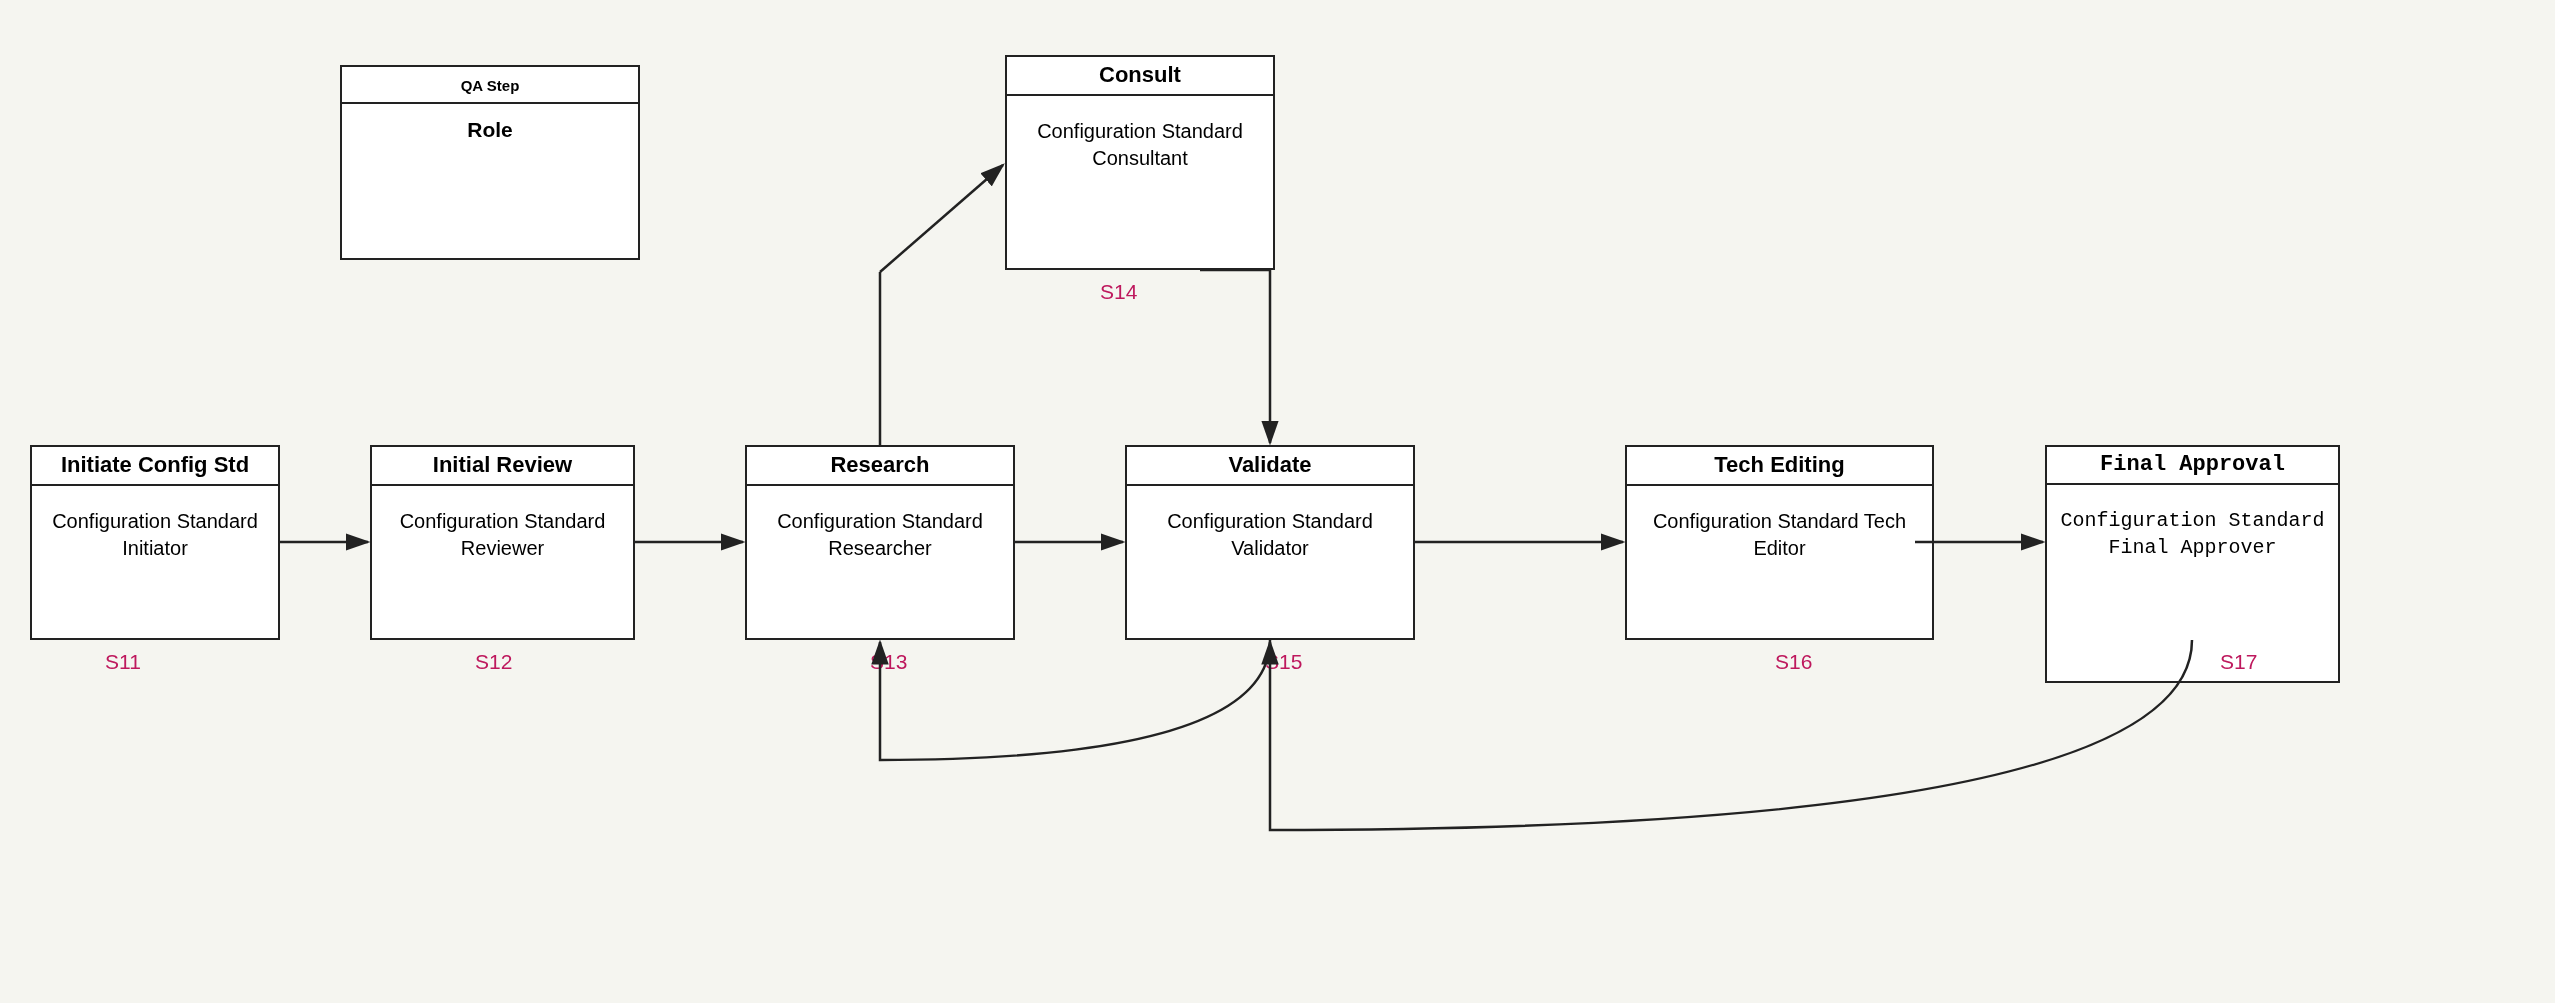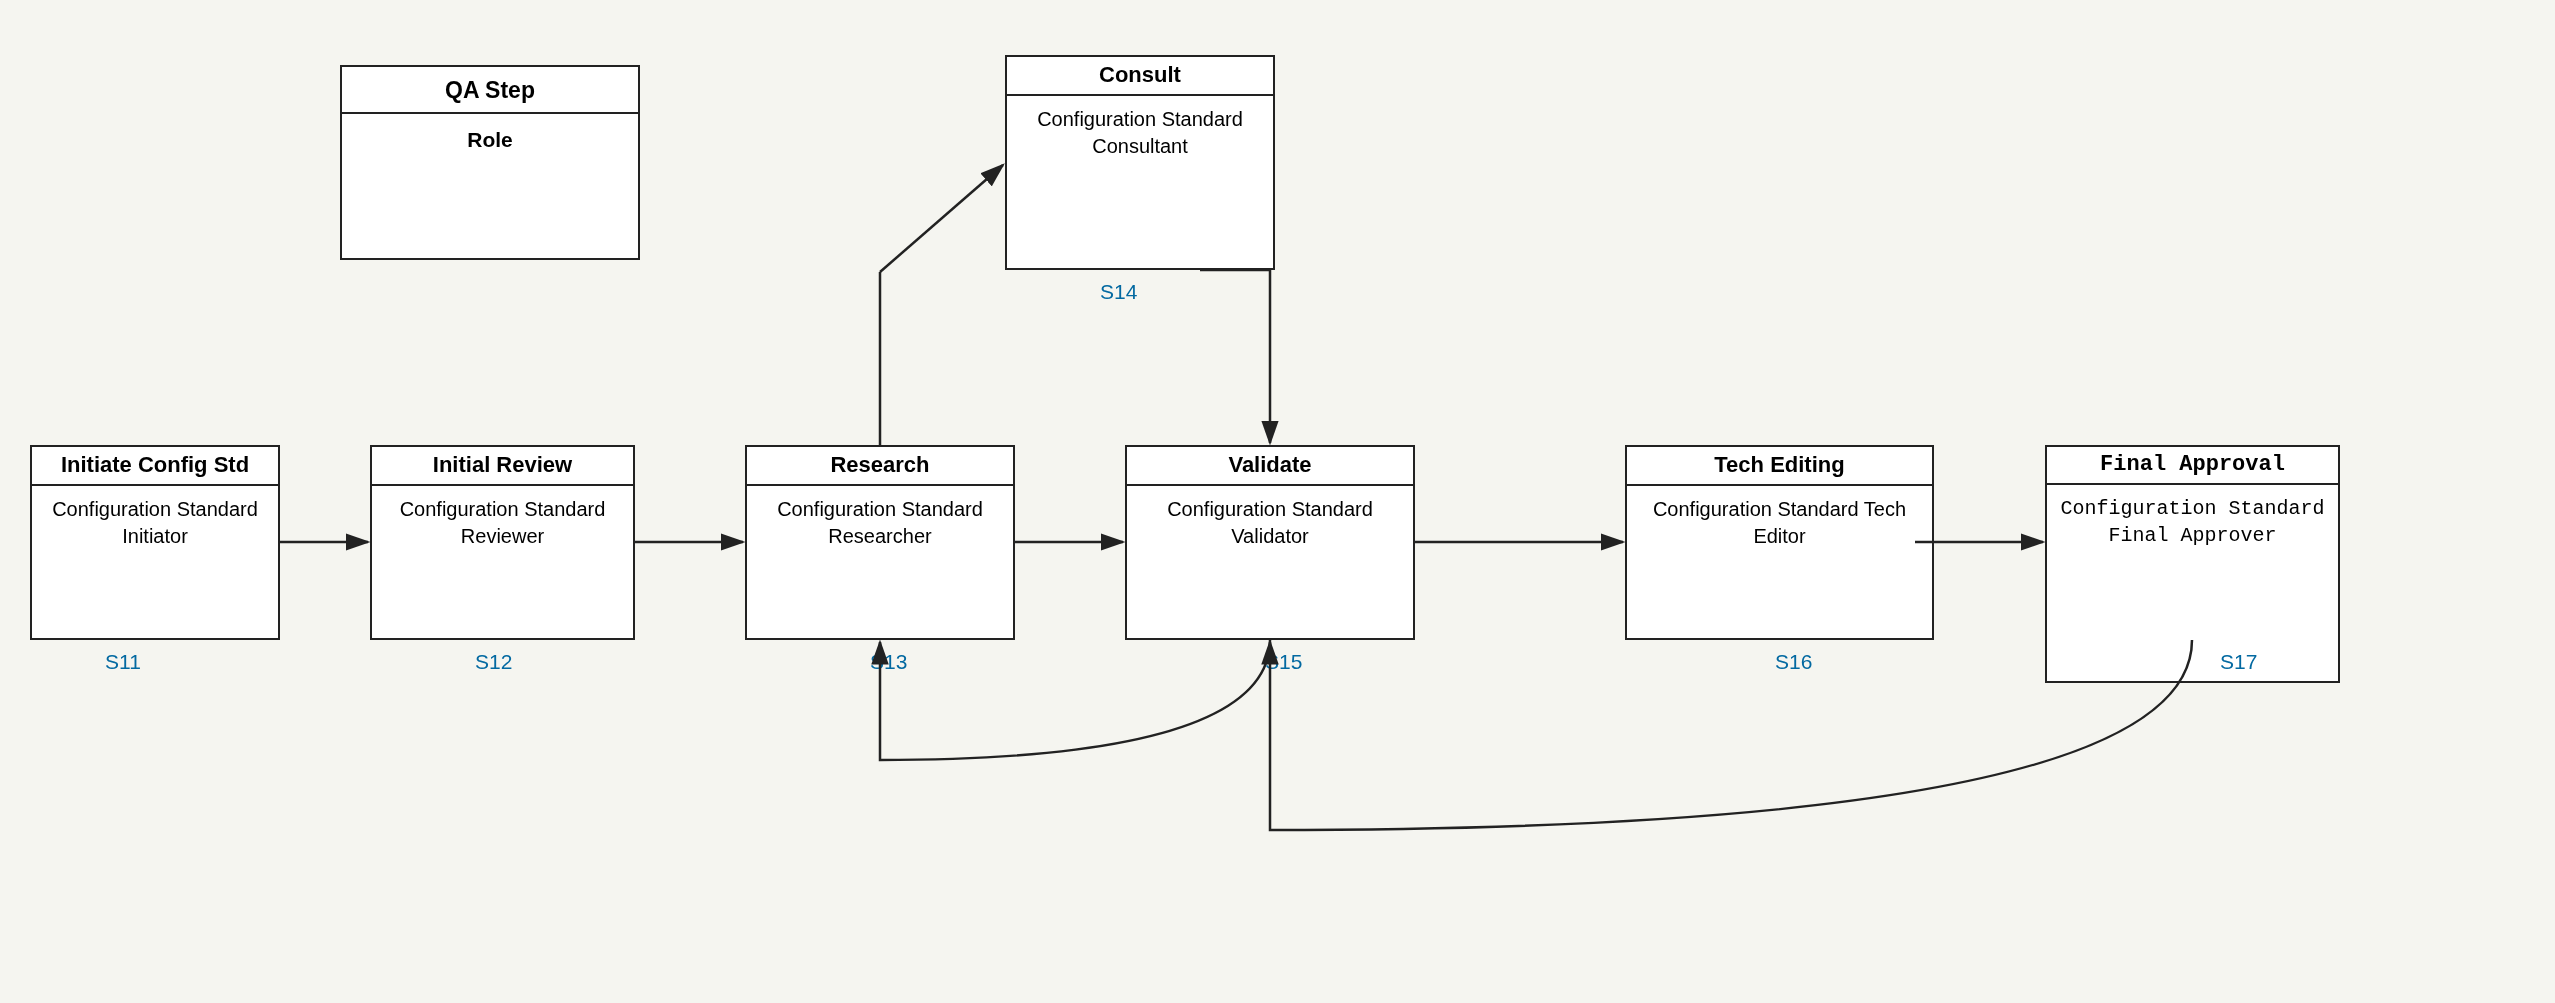--- a/index.html
+++ b/index.html
@@ -24,44 +24,44 @@
       text-align: center;
     }
     .step-box .header {
       font-size: 22px;
       font-weight: bold;
       padding: 5px 6px 6px;
       border-bottom: 2px solid #222;
     }
     .step-box .body {
       font-size: 20px;
-      padding: 10px 8px;
+      padding: 22px 8px;
       line-height: 1.35;
     }
     .legend-box {
       position: absolute;
       border: 2px solid #222;
       background: #fff;
       text-align: center;
     }
     .legend-box .row1 {
-      font-size: 23px;
+      font-size: 15px;
       font-weight: bold;
       padding: 10px 10px 8px;
       border-bottom: 2px solid #222;
     }
     .legend-box .row2 {
       font-size: 21px;
       padding: 14px 10px 10px;
       font-weight: bold;
     }
     .step-id {
       position: absolute;
       font-size: 21px;
-      color: #0369a1;
+      color: #be185d;
     }
     svg.arrows {
       position: absolute;
       top: 0; left: 0;
       width: 2555px;
       height: 1003px;
       pointer-events: none;
     }
   </style>
 </head>

